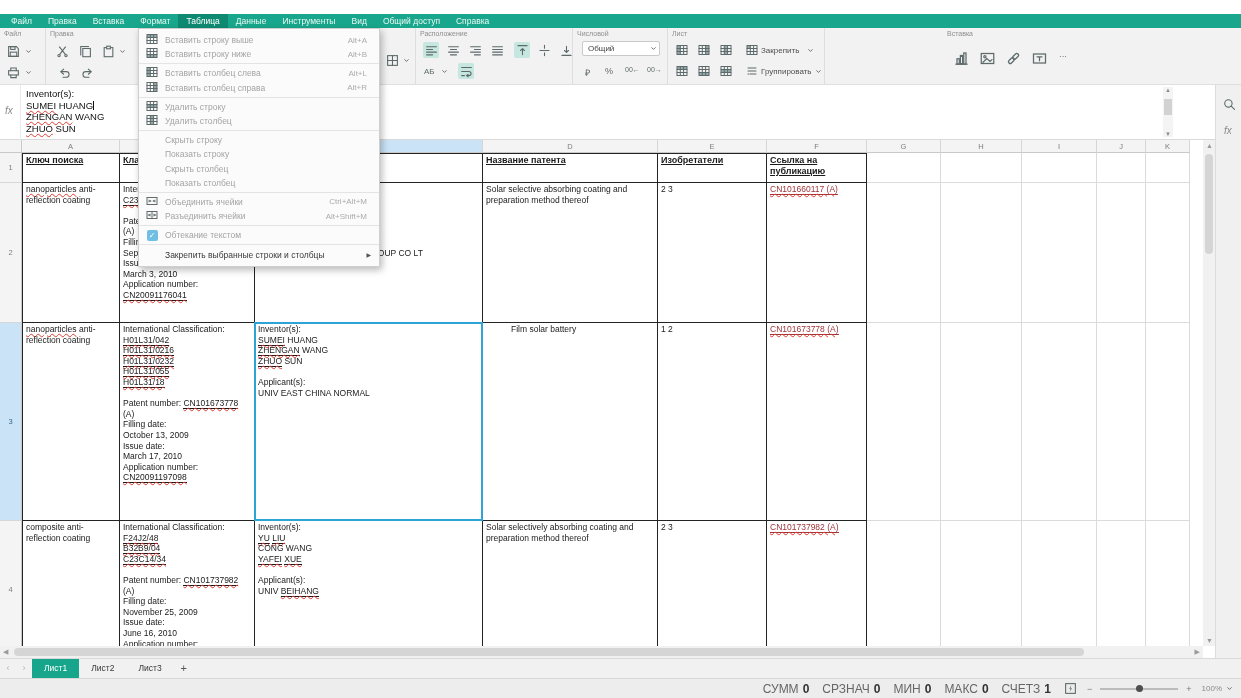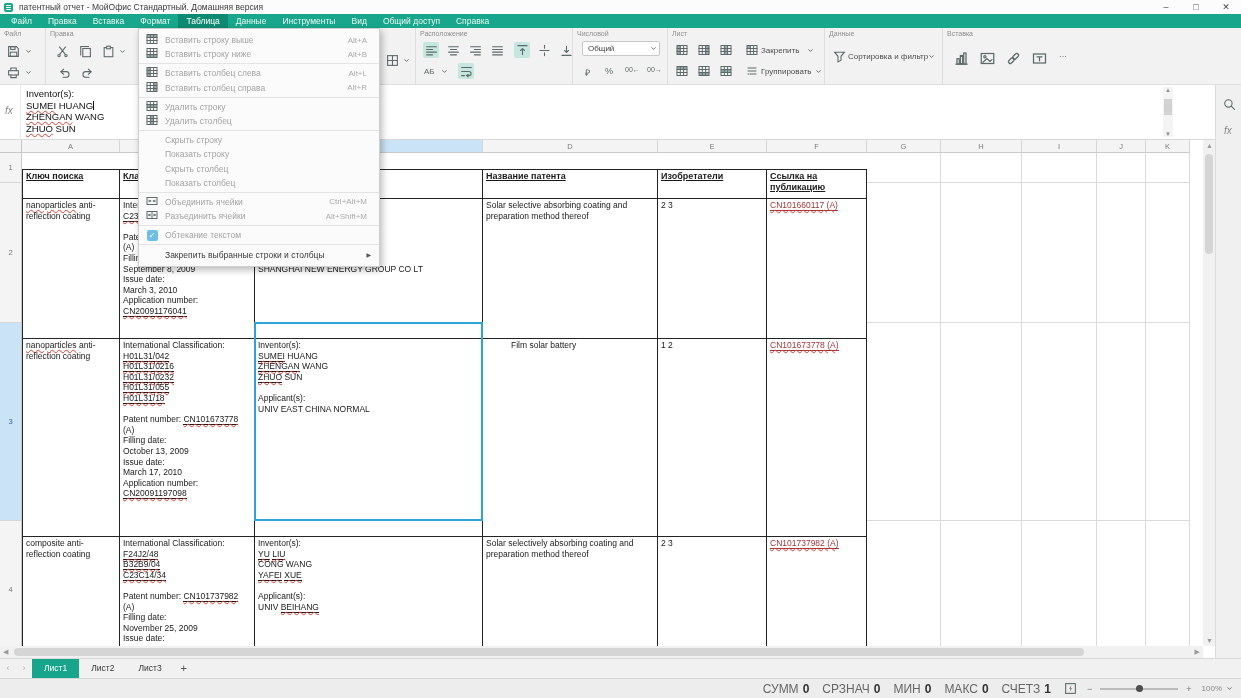--- a/index.html
+++ b/index.html
@@ -52,21 +52,21 @@
 
   
   #sheet{position:absolute;left:0;top:140px;width:1203px;height:506px;background:#fff;overflow:hidden;}
   .colhdr,.rowhdr,#corner{background:#F4F4F4;color:#7E7E7E;font-size:7.5px;display:flex;align-items:center;justify-content:center;position:absolute;}
   #corner{left:0;top:0;width:22px;height:13px;border-right:1px solid #C9C9C9;border-bottom:1px solid #C9C9C9;}
   .colhdr{height:13px;top:0;border-right:1px solid #D6D6D6;border-bottom:1px solid #C9C9C9;}
   .rowhdr{left:0;width:22px;border-right:1px solid #C9C9C9;border-bottom:1px solid #D6D6D6;}
   .hdrsel{background:#CBE3F6;color:#39678F;}
   .cell{position:absolute;overflow:hidden;padding:1px 3px 0 3px;font-size:8.5px;line-height:10.6px;color:#1A1A1A;background:#fff;}
   .cell.light{border-right:1px solid #DBDBDB;border-bottom:1px solid #DBDBDB;}
-  .cell.black{border-right:1px solid #242424;border-bottom:1px solid #242424;margin-top:16px;}
+  .cell.black{border-right:1px solid #242424;border-bottom:1px solid #242424;}
   .cell.bleft{border-left:1px solid #242424;}
   .cell.btop{border-top:1px solid #242424;}
   .cell .line{min-height:10.6px;white-space:nowrap;}
   .cell.head{font-weight:bold;font-size:9px;}
   .cell.head span{text-decoration:underline;}
   .sw{text-decoration:underline wavy #E03A2F;text-decoration-thickness:1px;text-underline-offset:1px;}
   .suw{border-bottom:1px solid #1A1A1A;text-decoration:underline wavy #E03A2F;text-decoration-thickness:1px;text-underline-offset:1px;}
   .slk{color:#9E3338;border-bottom:1px solid #9E3338;text-decoration:underline wavy #E03A2F;text-decoration-thickness:1px;text-underline-offset:1px;}
   .caret{display:inline-block;width:1px;height:9px;background:#111;vertical-align:-1px;}
   #selbox{position:absolute;border:2px solid #2EA3D6;pointer-events:none;}
@@ -105,29 +105,20 @@
   #zoomtrack{width:78px;height:2px;background:#BBB;margin:0 8px;position:relative;}
   #zoomknob{position:absolute;left:36px;top:-3px;width:7px;height:7px;border-radius:50%;background:#4E4E4E;}
   #zoomval{font-size:8px;color:#8A8A8A;margin-left:10px;}
   .zchev{margin-left:4px;}
 </style>
 </head>
 <body>
 
 <div id="app">
 
-  <div id="titlebar">
-    <div id="appicon"></div>
-    <div id="wintitle">патентный отчет - МойОфис Стандартный. Домашняя версия</div>
-    <div id="winbtns">
-      <div class="winbtn">–</div>
-      <div class="winbtn">□</div>
-      <div class="winbtn">✕</div>
-    </div>
-  </div>
 
   <div id="menubar">
       <div class="mitem">Файл</div>
       <div class="mitem">Правка</div>
       <div class="mitem">Вставка</div>
       <div class="mitem">Формат</div>
       <div class="mitem active">Таблица</div>
       <div class="mitem">Данные</div>
       <div class="mitem">Инструменты</div>
       <div class="mitem">Вид</div>
@@ -355,34 +346,20 @@
             <line x1="7.6" y1="1.5" x2="7.6" y2="10.5"></line>
           </svg>
         </div>
       <div class="ticon" style="left:76px;top:35px;">
           <svg width="12" height="12" viewBox="0 0 12 12" fill="none" stroke="#5E6A6A" stroke-width="1" stroke-linecap="round">
             <path d="M2 3 h8 M2 6 h8 M4 9 h6 M2 9 h0.8"></path>
           </svg>
         </div>
       <div class="ttext" style="left:93px;top:39px;">Группировать</div>
       <div class="tchev" style="left:146px;top:35px;">
-          <svg width="7" height="7" viewBox="0 0 12 12" fill="none" stroke="#6B6B6B" stroke-width="1.6">
-            <path d="M2.5 4 L6 7.6 L9.5 4"></path>
-          </svg>
-        </div>
-    </div>
-    <div class="tsec" style="left:825px;width:118px;">
-      <div class="tlabel">Данные</div>
-      <div class="ticon" style="left:6px;top:20px;">
-          <svg width="13" height="13" viewBox="0 0 12 12" fill="none" stroke="#5E6A6A" stroke-width="1" stroke-linecap="round">
-            <path d="M1.5 2 h9 L7.4 5.8 V9.4 L4.6 11 V5.8 Z"></path>
-          </svg>
-        </div>
-      <div class="ttext" style="left:23px;top:24px;">Сортировка и фильтр</div>
-      <div class="tchev" style="left:102px;top:20px;">
           <svg width="7" height="7" viewBox="0 0 12 12" fill="none" stroke="#6B6B6B" stroke-width="1.6">
             <path d="M2.5 4 L6 7.6 L9.5 4"></path>
           </svg>
         </div>
     </div>
     <div class="tsec" style="left:943px;width:298px;border-right:none;">
       <div class="tlabel">Вставка</div>
       <div class="ticon" style="left:10px;top:22px;">
           <svg width="15" height="15" viewBox="0 0 12 12" fill="none" stroke="#5E6A6A" stroke-width="1" stroke-linecap="round">
             <path d="M1.5 10.5 h9"></path>

